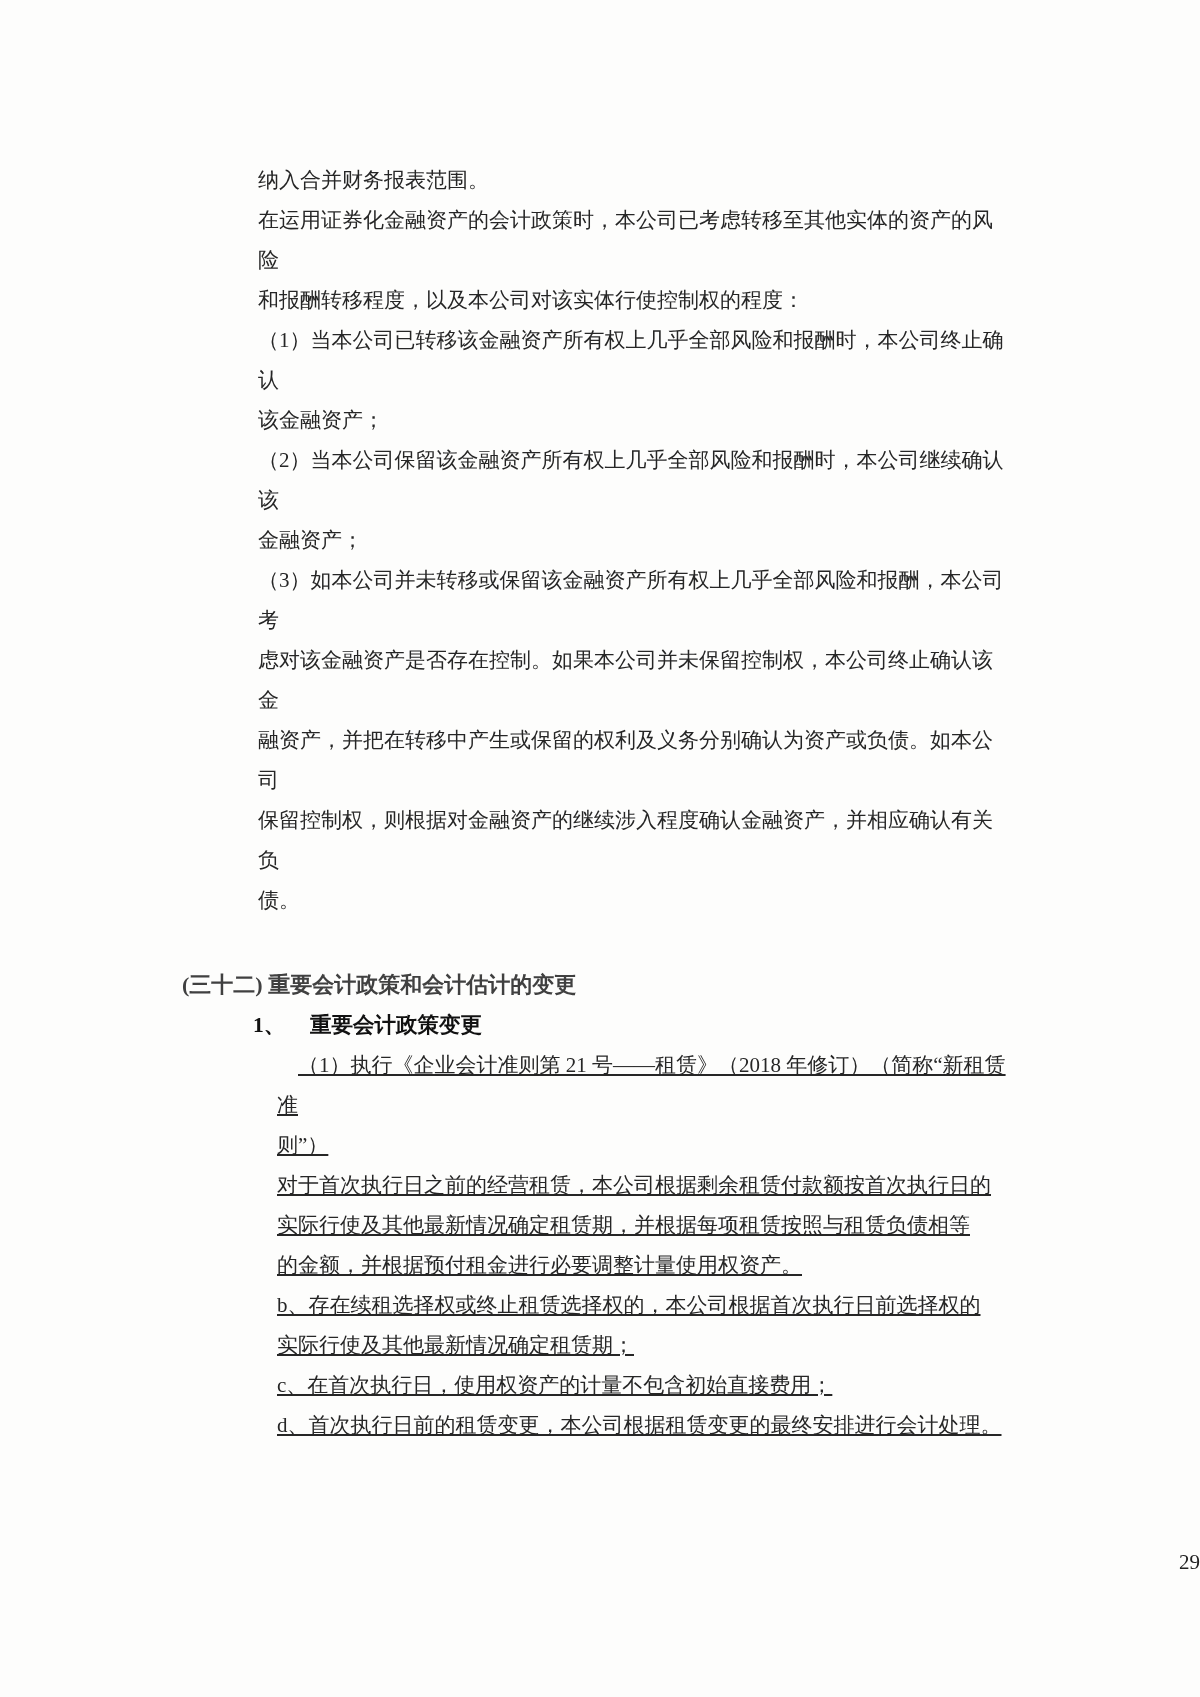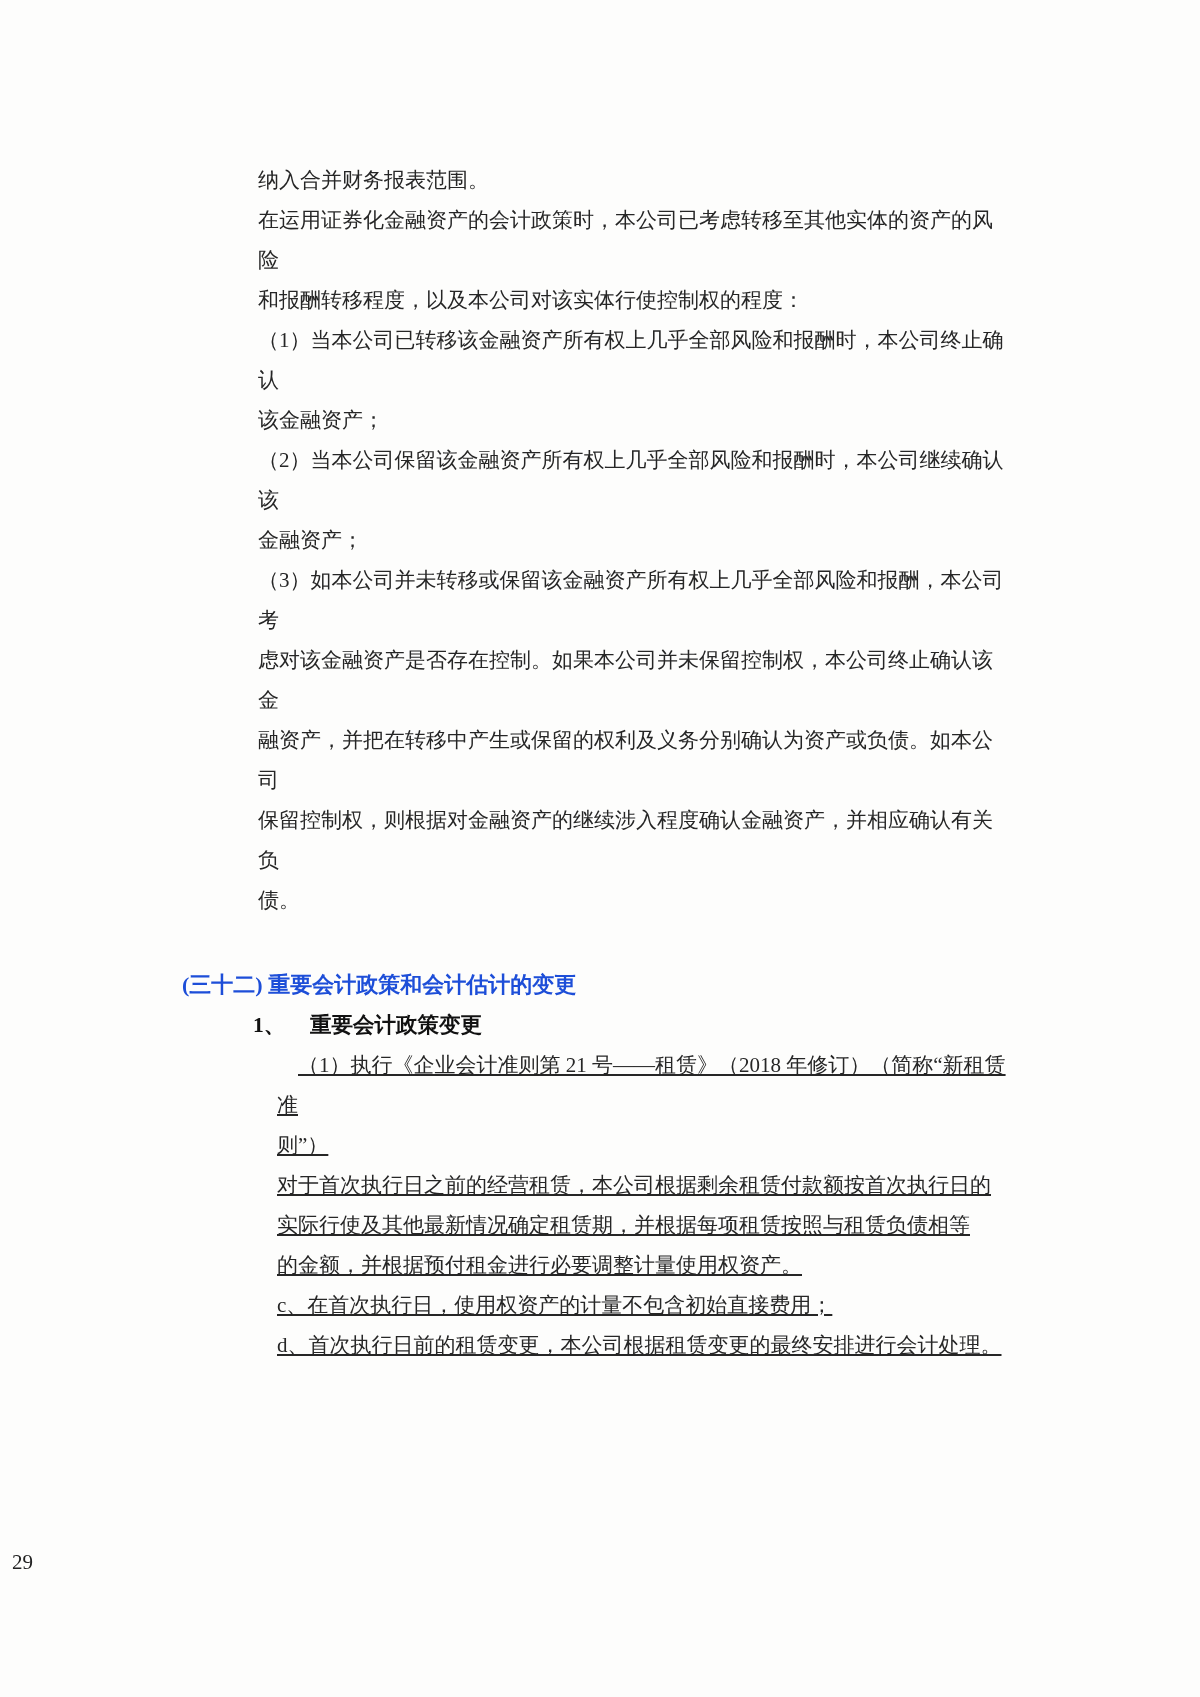--- a/index.html
+++ b/index.html
@@ -28,21 +28,21 @@
     white-space: pre-line;
     text-align: left;
     margin: 8px;
   }
   .section-heading {
     margin-left: -68px;      
     margin-top: 45px;
     font-size: 22px;
     line-height: 40px;
     font-weight: bold;
-    color: #1d4ed8;
+    color: #404040;
     white-space: nowrap;
   }
   .sub-item {
     display: flex;
     line-height: 40px;
     font-size: 21.5px;
     font-weight: bold;
     color: #111111;
   }
   .sub-item .item-number {
@@ -63,21 +63,21 @@
     text-decoration: underline;
   }
   .policy-block p.first-indent {
     text-indent: 21px;       
   }
   .page-footer {
     position: absolute;
     left: 12px;
     right: 0;
     top: 1552px;
-    text-align: left;
+    text-align: right;
     font-size: 21px;
     line-height: 21px;
     color: #222222;
   }
 </style>
 </head>
 <body>
 
 <div class="page">
   <div class="content">
@@ -101,20 +101,22 @@
       <span class="item-number">1、</span>
       <span class="item-title">重要会计政策变更</span>
     </div>
 
     <div class="policy-block">
       <p class="first-indent">（1）执行《企业会计准则第 21 号——租赁》（2018 年修订）（简称“新租赁准
 则”）</p>
       <p>对于首次执行日之前的经营租赁，本公司根据剩余租赁付款额按首次执行日的
 实际行使及其他最新情况确定租赁期，并根据每项租赁按照与租赁负债相等
 的金额，并根据预付租金进行必要调整计量使用权资产。</p>
+      <p>b、存在续租选择权或终止租赁选择权的，本公司根据首次执行日前选择权的
+实际行使及其他最新情况确定租赁期；</p>
       <p>c、在首次执行日，使用权资产的计量不包含初始直接费用；</p>
       <p>d、首次执行日前的租赁变更，本公司根据租赁变更的最终安排进行会计处理。</p>
     </div>
 
   </div>
 
   <div class="page-footer">29</div>
 </div>
 
 </body></html>

